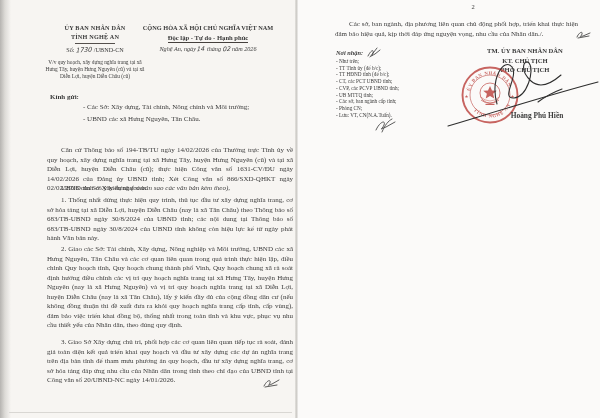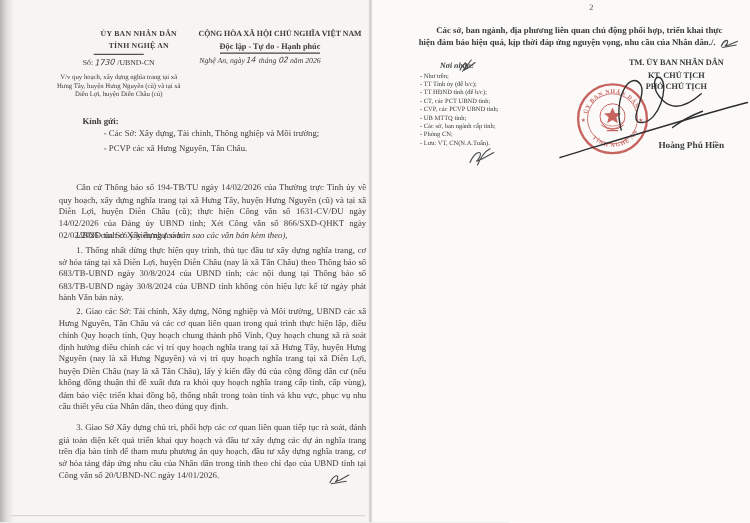--- a/index.html
+++ b/index.html
@@ -8,21 +8,21 @@
   .sheet{position:absolute;top:0;height:418px;}
   .sheet-left{left:0;width:297px;background:#f7f5f2;}
   .sheet-right{left:298px;width:302px;background:#fbfaf9;}
   .scan-edge-left{position:absolute;left:0;top:0;width:11px;height:418px;
       background:linear-gradient(to right,#b6b4b1,#dddbd7 45%,#f7f5f2);}
   .seam{position:absolute;left:295px;top:0;width:3px;height:418px;
       background:linear-gradient(to right,#e3e1dd,#cfcdc9,#efeeec);}
   .edge-bottom{position:absolute;left:9px;top:412px;width:283px;height:1px;background:#d9d7d3;}
   .t{position:absolute;white-space:nowrap;}
   .blk{position:absolute;white-space:normal;}
-  .b{font-weight:bold;margin-left:16px;}
+  .b{font-weight:bold;}
   .i{font-style:italic;}
   .c{text-align:center;}
   .j{text-align:justify;text-indent:14px;}
   .body{font-size:7px;line-height:9.5px;letter-spacing:0;}
   .small-list{font-size:5.2px;line-height:6.7px;white-space:nowrap;}
   .hand{font-family:"DejaVu Sans", sans-serif;font-style:italic;display:inline-block;
         transform:rotate(-3deg) skewX(-6deg);color:#3a3a3a;}
   .rule{position:absolute;height:1px;background:#55504c;}
   .u{border-bottom:1px solid #45403c;padding-bottom:1px;}
   svg{position:absolute;overflow:visible;}
@@ -54,22 +54,22 @@
     <div class="t i c" style="left:138px;top:45px;width:140px;font-size:6.2px;">
       <span>Nghệ An, ngày</span>
       <span class="hand" style="font-size:6.2px;">14</span>
       <span>tháng</span>
       <span class="hand" style="font-size:6.2px;">02</span>
       <span>năm 2026</span>
     </div>
 
     <div class="t b" style="left:50px;top:93px;font-size:7px;">Kính gửi:</div>
     <div class="t" style="left:83px;top:102px;font-size:7px;line-height:11.6px;">
-      <div>- Các Sở: Xây dựng, Tài chính, Thông nghiệp và Môi trường;</div>
-      <div>- PCVP các xã Hưng Nguyên, Tân Châu.</div>
+      <div>- Các Sở: Xây dựng, Tài chính, Nông chính và Môi trường;</div>
+      <div>- UBND các xã Hưng Nguyên, Tân Châu.</div>
     </div>
 
     <div class="blk j body" style="left:47px;top:132px;width:246px;margin-top:14px;">
       <span>Căn cứ Thông báo số 194-TB/TU ngày 14/02/2026 của Thường trực Tỉnh ủy về quy hoạch, xây dựng nghĩa trang tại xã Hưng Tây, huyện Hưng Nguyên (cũ) và tại xã Diễn Lợi, huyện Diễn Châu (cũ); thực hiện Công văn số 1631-CV/ĐU ngày 14/02/2026 của Đảng ủy UBND tỉnh; Xét Công văn số 866/SXD-QHKT ngày 02/02/2026 của Sở Xây dựng</span>
       <span class="i">(có bản sao các văn bản kèm theo),</span>
     </div>
     <div class="t body" style="left:61px;top:184px;">UBND tỉnh có ý kiến như sau:</div>
     <div class="blk j body" style="left:47px;top:196px;width:246px;">1. Thống nhất dừng thực hiện quy trình, thủ tục đầu tư xây dựng nghĩa trang, cơ sở hỏa táng tại xã Diễn Lợi, huyện Diễn Châu (nay là xã Tân Châu) theo Thông báo số 683/TB-UBND ngày 30/8/2024 của UBND tỉnh; các nội dung tại Thông báo số 683/TB-UBND ngày 30/8/2024 của UBND tỉnh không còn hiệu lực kể từ ngày phát hành Văn bản này.</div>
     <div class="blk j body" style="left:47px;top:245px;width:246px;">2. Giao các Sở: Tài chính, Xây dựng, Nông nghiệp và Môi trường, UBND các xã Hưng Nguyên, Tân Châu và các cơ quan liên quan trong quá trình thực hiện lập, điều chỉnh Quy hoạch tỉnh, Quy hoạch chung thành phố Vinh, Quy hoạch chung xã rà soát định hướng điều chỉnh các vị trí quy hoạch nghĩa trang tại xã Hưng Tây, huyện Hưng Nguyên (nay là xã Hưng Nguyên) và vị trí quy hoạch nghĩa trang tại xã Diễn Lợi, huyện Diễn Châu (nay là xã Tân Châu), lấy ý kiến đầy đủ của cộng đồng dân cư (nếu không đồng thuận thì đề xuất đưa ra khỏi quy hoạch nghĩa trang cấp tỉnh, cấp vùng), đảm bảo việc triển khai đồng bộ, thống nhất trong toàn tỉnh và khu vực, phục vụ nhu cầu thiết yếu của Nhân dân, theo đúng quy định.</div>
     <div class="blk j body" style="left:47px;top:338px;width:246px;">3. Giao Sở Xây dựng chủ trì, phối hợp các cơ quan liên quan tiếp tục rà soát, đánh giá toàn diện kết quả triển khai quy hoạch và đầu tư xây dựng các dự án nghĩa trang trên địa bàn tỉnh để tham mưu phương án quy hoạch, đầu tư xây dựng nghĩa trang, cơ sở hỏa táng đáp ứng nhu cầu của Nhân dân trong tỉnh theo chỉ đạo của UBND tỉnh tại Công văn số 20/UBND-NC ngày 14/01/2026.</div>
@@ -80,21 +80,21 @@
 
     <div class="edge-bottom"></div>
   </div>
 
   <div class="seam"></div>
 
   <div class="sheet sheet-right">
 
     <div class="t c" style="left:168px;top:3px;width:14px;font-size:6.5px;">2</div>
 
-    <div class="blk j body" style="left:37px;top:20px;width:243px;font-weight:bold;">Các sở, ban ngành, địa phương liên quan chủ động phối hợp, triển khai thực hiện đảm bảo hiệu quả, kịp thời đáp ứng nguyện vọng, nhu cầu của Nhân dân./.</div>
+    <div class="blk j body" style="left:37px;top:20px;width:243px;">Các sở, ban ngành, địa phương liên quan chủ động phối hợp, triển khai thực hiện đảm bảo hiệu quả, kịp thời đáp ứng nguyện vọng, nhu cầu của Nhân dân./.</div>
 
     <svg class="mark" style="left:277px;top:29px;" width="18" height="11" viewBox="0 0 18 11">
       <path d="M2,8 C4,3 8,2 7,5 C6,8 3,8 8,7 L15,4 M3,9 L14,7"></path>
     </svg>
 
     <div class="t b c" style="left:152px;top:47px;width:150px;font-size:6.6px;">TM. ỦY BAN NHÂN DÂN</div>
     <div class="t b c" style="left:152px;top:56.5px;width:150px;font-size:6.6px;">KT. CHỦ TỊCH</div>
     <div class="t b c" style="left:152px;top:66px;width:150px;font-size:6.6px;">PHÓ CHỦ TỊCH</div>
 
     <div class="t b i" style="left:38px;top:49px;font-size:6.3px;">Nơi nhận:</div>

